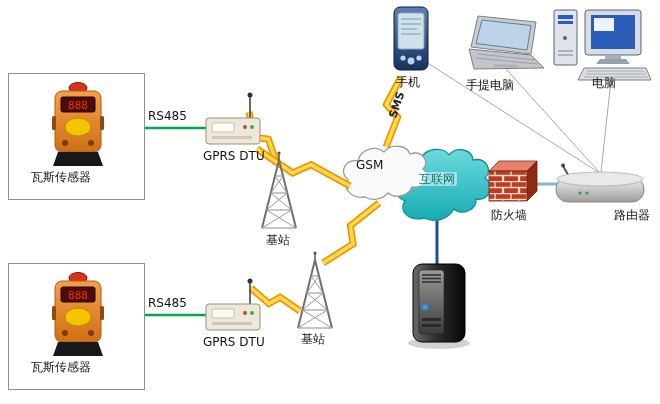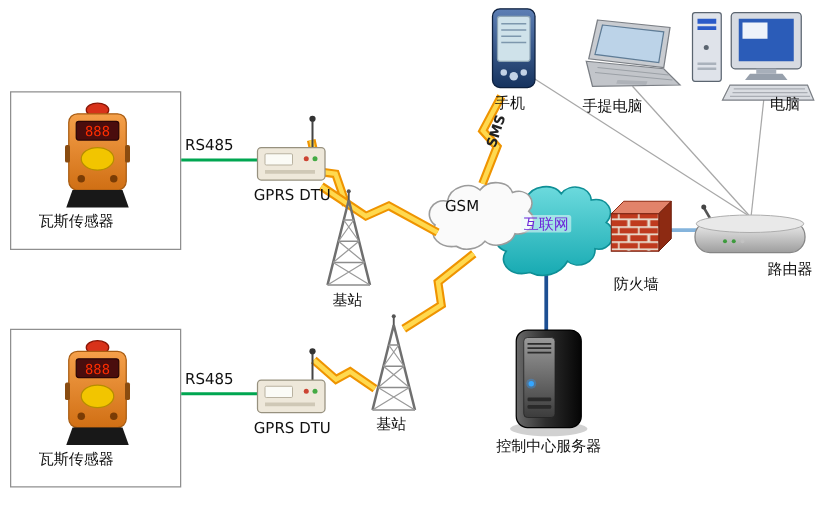--- a/index.html
+++ b/index.html
@@ -2,21 +2,21 @@
 <html><head>
 <meta charset="utf-8">
 <style>
   html,body{margin:0;padding:0;background:#fff;font-family:"DejaVu Sans","Liberation Sans",sans-serif;}
   .canvas{position:relative;width:660px;height:404px;background:#ffffff;overflow:hidden;}
   .box{position:absolute;border:1px solid #8f8f8f;background:#fff;box-sizing:border-box;}
   .wires{position:absolute;left:0;top:0;}
   .icon{position:absolute;}
   .icon svg{display:block;}
   .label{position:absolute;font-size:12px;color:#111;white-space:nowrap;line-height:14px;}
-  .cloud-label{background:rgba(235,252,252,0.55);padding:0 2px;border-radius:2px;color:#6d28d9;}
+  .cloud-label{background:rgba(235,252,252,0.55);padding:0 2px;border-radius:2px;color:#0f766e;}
   .rot{transform:rotate(-72deg);transform-origin:center center;color:#222;font-weight:bold;font-size:11px;}
 </style>
 </head>
 <body>
 
 <div class="canvas">
 
   <div class="box" style="left:8px;top:73px;width:137px;height:127px"></div>
   <div class="box" style="left:8px;top:263px;width:137px;height:127px"></div>
 
@@ -222,29 +222,28 @@
       <path d="M18 13 H37 M18 16.5 H37 M18 20 H37" stroke="#2c2c2c" stroke-width="1.4"></path>
       <circle cx="21" cy="45" r="4" fill="#2f9bff" opacity="0.35"></circle>
       <circle cx="21" cy="45" r="2.2" fill="#35a6ff"></circle>
       <rect x="18" y="56" width="19" height="3" rx="1" fill="#2a2a2a"></rect>
       <rect x="18" y="62" width="19" height="3" rx="1" fill="#2a2a2a"></rect>
     </svg>
   </div>
 
   <div class="label" style="left:396px;top:75px">手机</div>
   <div class="label" style="left:466px;top:78px">手提电脑</div>
-  <div class="label" style="left:616px;top:76px">电脑</div>
+  <div class="label" style="left:592px;top:76px">电脑</div>
   <div class="label" style="left:148px;top:109px">RS485</div>
   <div class="label" style="left:148px;top:296px">RS485</div>
   <div class="label" style="left:203px;top:149px">GPRS DTU</div>
   <div class="label" style="left:203px;top:335px">GPRS DTU</div>
   <div class="label" style="left:266px;top:233px">基站</div>
   <div class="label" style="left:301px;top:332px">基站</div>
   <div class="label" style="left:356px;top:158px">GSM</div>
   <div class="label rot" style="left:384px;top:98px">SMS</div>
   <div class="label cloud-label" style="left:417px;top:172px">互联网</div>
-  <div class="label" style="left:491px;top:220px">防火墙</div>
+  <div class="label" style="left:491px;top:208px">防火墙</div>
   <div class="label" style="left:614px;top:208px">路由器</div>
-  <div class="label" style="left:397px;top:350px">控制中心服务器</div>
   <div class="label" style="left:31px;top:170px">瓦斯传感器</div>
   <div class="label" style="left:31px;top:360px">瓦斯传感器</div>
 
 </div>
 
 </body></html>

